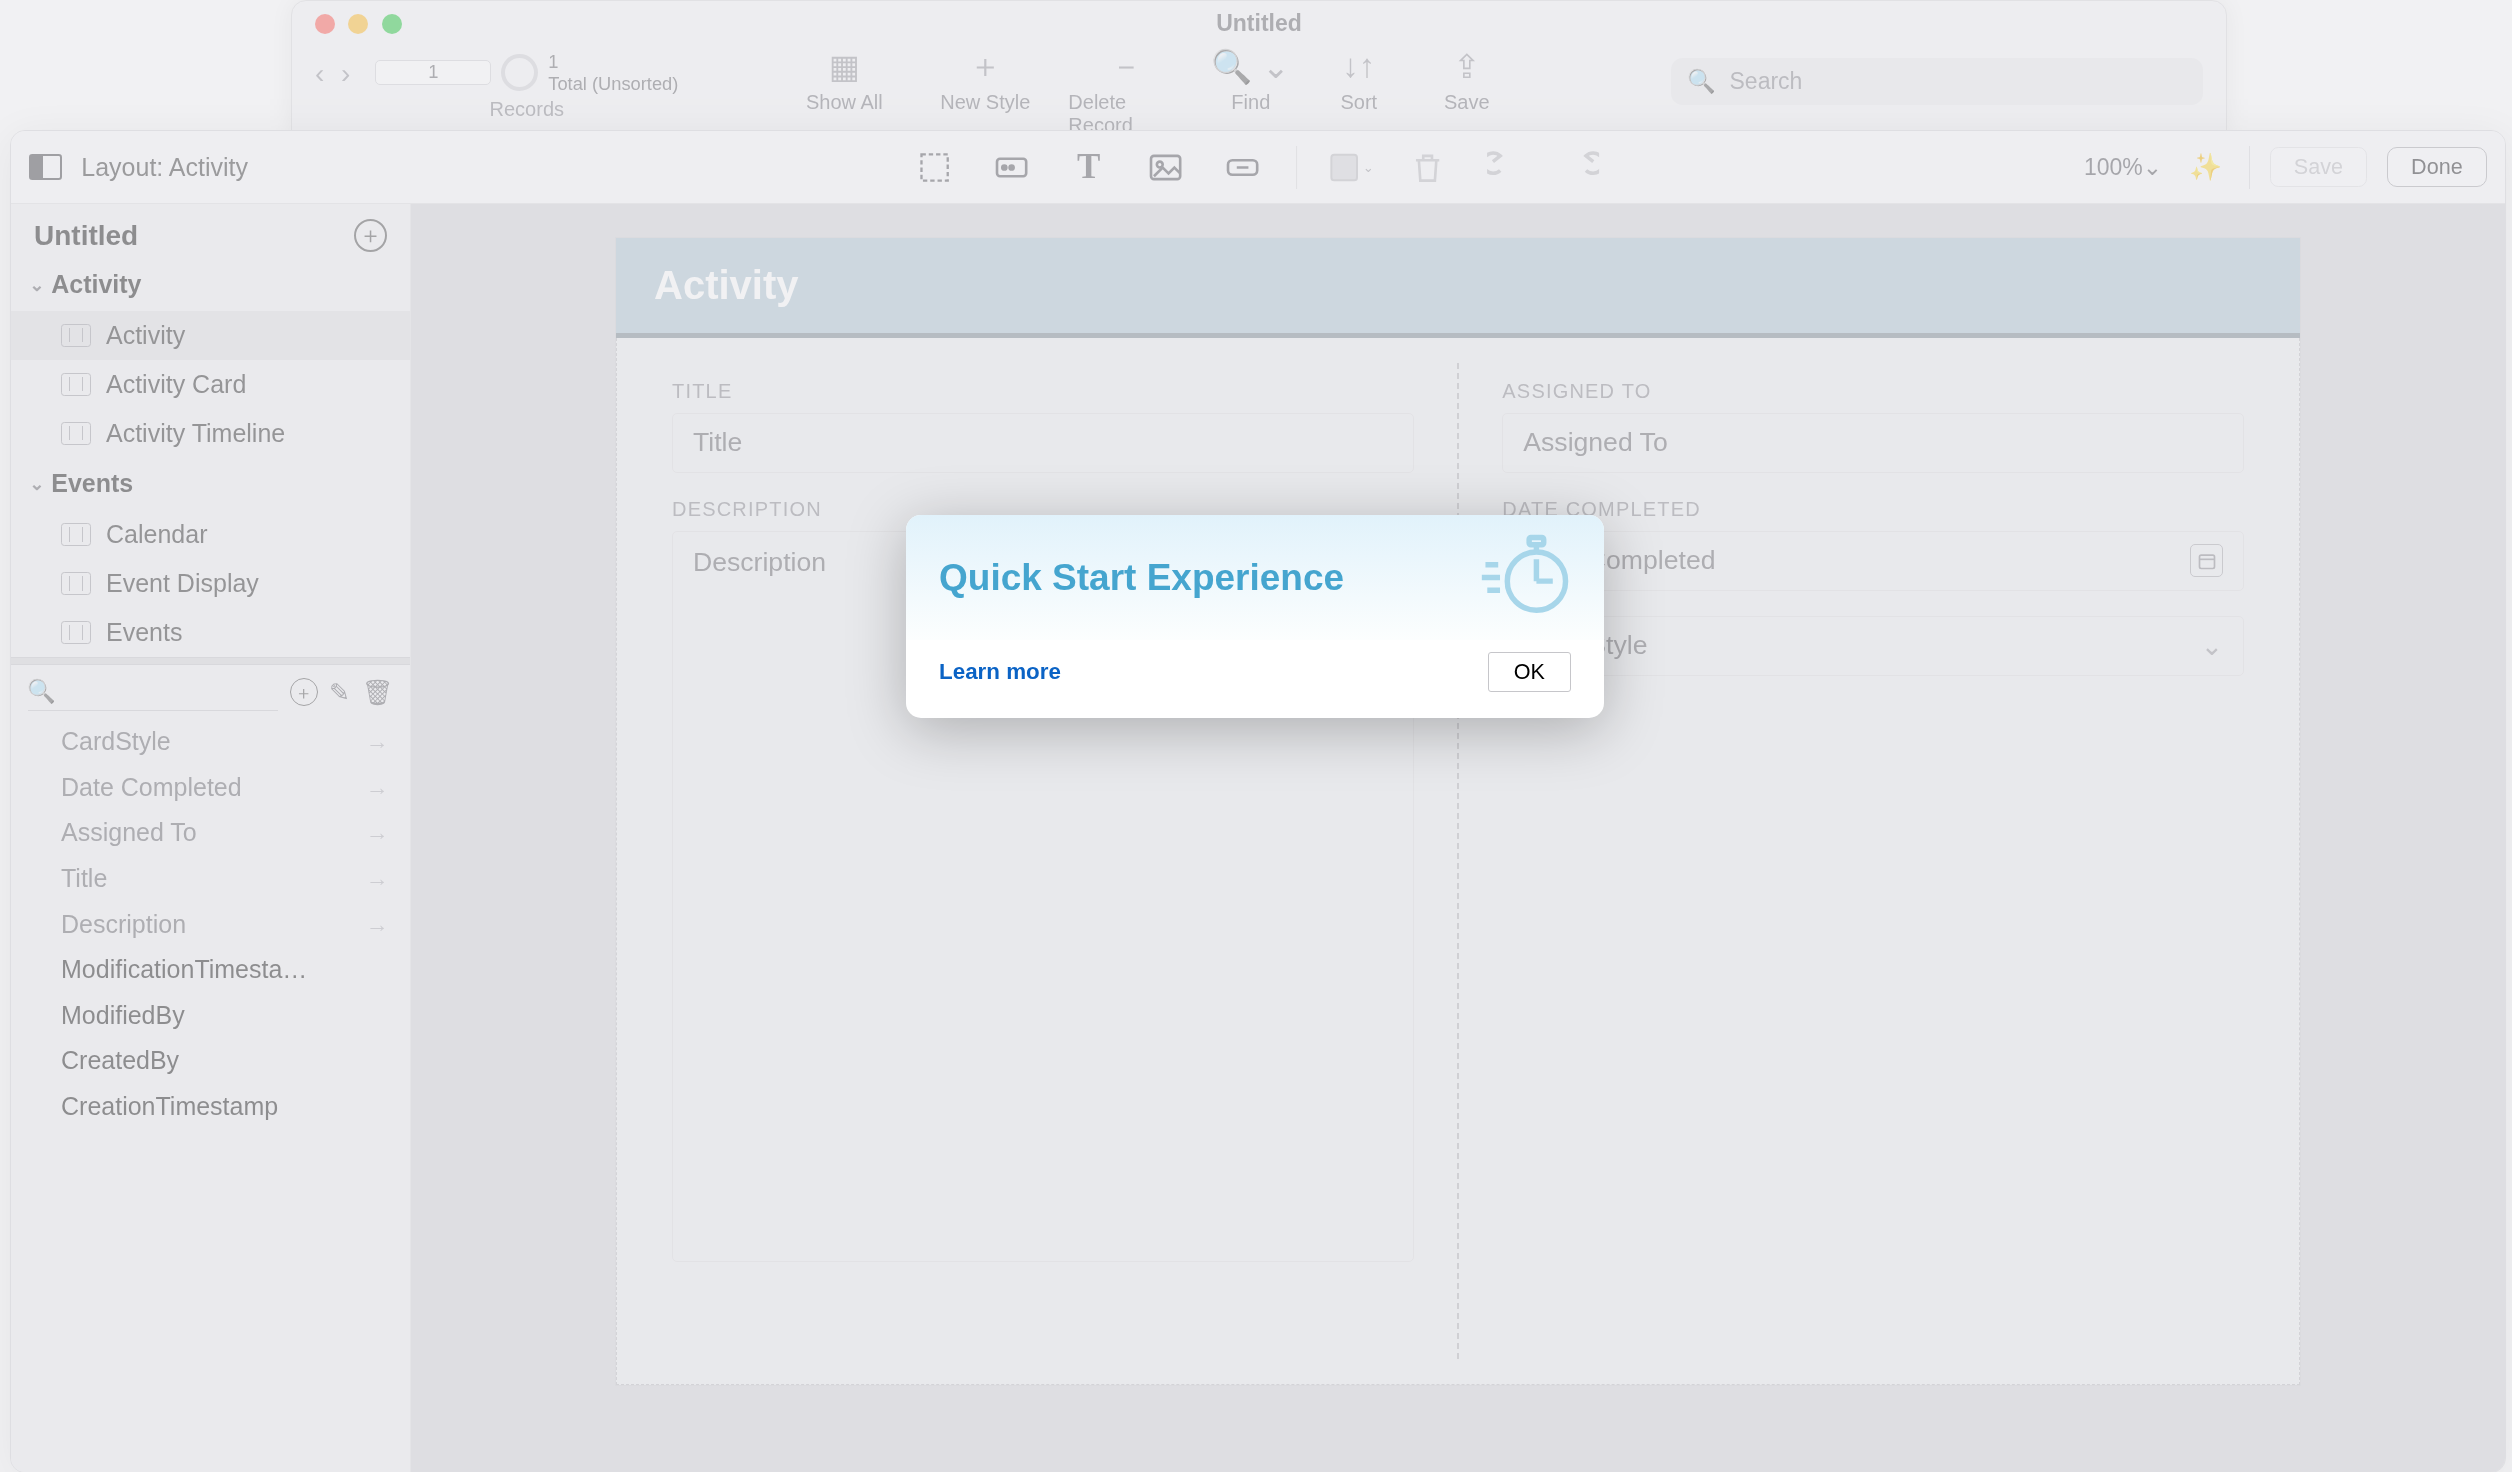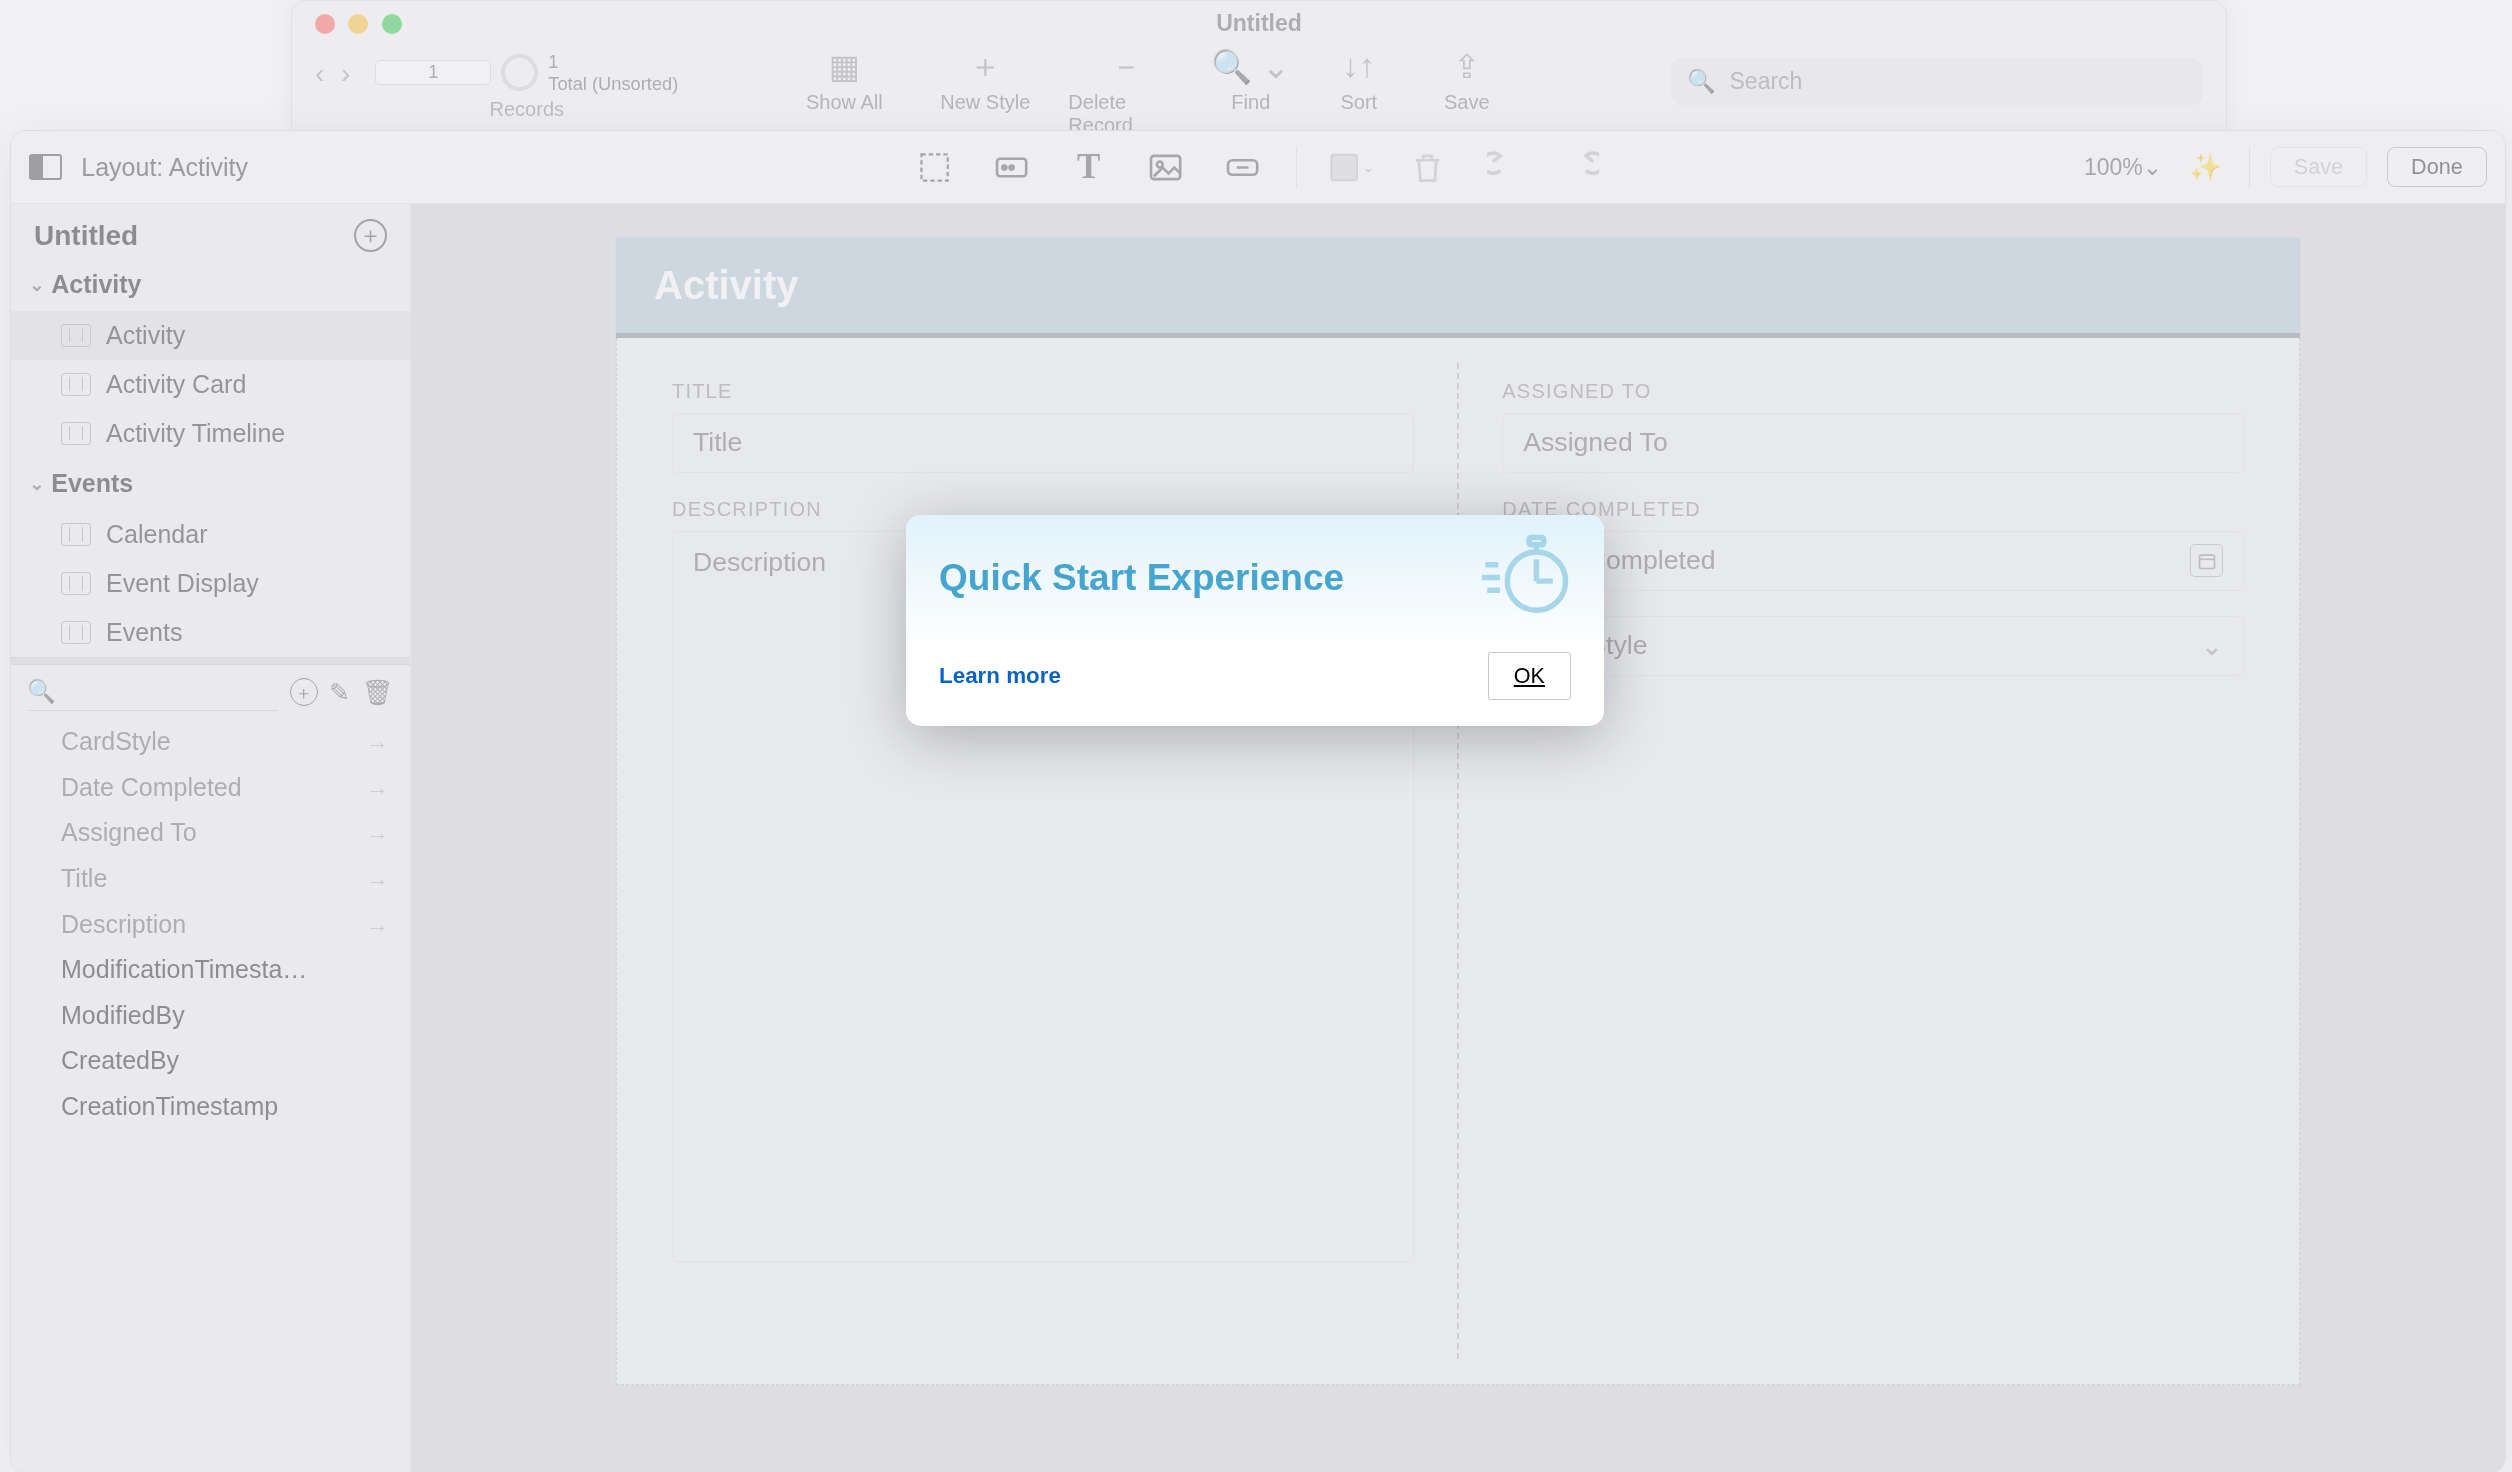--- a/index.html
+++ b/index.html
@@ -56,21 +56,21 @@
   .panel-icon::before { content:""; position:absolute; left:0; top:0; bottom:0; width:11.6px; background:#4a4a4e; }
 
   .center-tools { position:absolute; left:50%; transform:translateX(-50%); display:flex; align-items:center; gap:30px; }
   .ctool { width:47px; height:47px; display:flex; align-items:center; justify-content:center; color:#5a5a60; font-size:32px; }
   .ctool svg { width:35px; height:35px; }
   .vsep { width:0.8px; height:43px; background:#d8d8db; }
 
   .right-tools { margin-left:auto; display:flex; align-items:center; gap:20px; }
   .zoom { font-size:23px; color:#5a5a60; }
   .btn { height:40px; padding:0 23px; border:1.7px solid #c6c6ca; border-radius:8.3px; background:#fbfbfd; font-size:21.6px; color:#2a2a2e; display:flex; align-items:center; }
-  .btn.primary { border-color:#a8a8ad; }
+  .btn.primary { border-color:#a8a8ad;border-radius:10px; }
 
   .editor-body { flex:1; display:flex; overflow:hidden; }
 
   
   .sidebar { width:400px; background:#f0f0f2; display:flex; flex-direction:column; border-right:0.8px solid #e2e2e5; }
   .side-top { flex:0 0 auto; }
   .side-header { display:flex; align-items:center; justify-content:space-between; padding:15px 23px 6.6px 23px; }
   .side-title { font-size:28px; font-weight:700; color:#222; }
   .add-circle { width:33px; height:33px; border:2.5px solid #555; border-radius:50%; display:flex; align-items:center; justify-content:center; color:#555; font-size:23px; }
   .grp-head { display:flex; align-items:center; gap:6.6px; padding:11.6px 18.3px; font-size:25px; font-weight:600; color:#222; }
@@ -111,21 +111,21 @@
     left:906px; top:515px;
     width:698px; background:#fff; border-radius:15px;
     box-shadow:0 11.6px 58px rgba(0,0,0,.25);
     overflow:hidden;
   }
   .modal-head { height:125px; background:linear-gradient(180deg,#e1f2fb 0%, #fcfefe 100%); display:flex; align-items:center; justify-content:space-between; padding:0 33px; }
   .modal-title { font-size:37px; font-weight:800; color:#45a5cf; }
   .modal-body { padding:21.6px 33px 15px 33px; font-size:21.6px; line-height:1.45; color:#222; }
   .modal-foot { display:flex; align-items:center; justify-content:space-between; padding:11.6px 33px 26.6px 33px; }
   .learn { font-size:22.4px; font-weight:700; color:#0b63c5; }
-  .ok-btn { height:48px; padding:0 25px; border:1.7px solid #c6c6ca; border-radius:3px; background:#fff; font-size:21.6px;text-decoration:underline; }
+  .ok-btn { height:40px; padding:0 25px; border:1.7px solid #c6c6ca; border-radius:3px; background:#fff; font-size:21.6px; }
 
   .stopwatch { width:91px; height:91px; position:relative; }
   .stopwatch svg { width:100%; height:100%; }
 </style>
 </head>
 <body>
 
 <div class="scrim"></div>
 
 <div class="mac-window">

